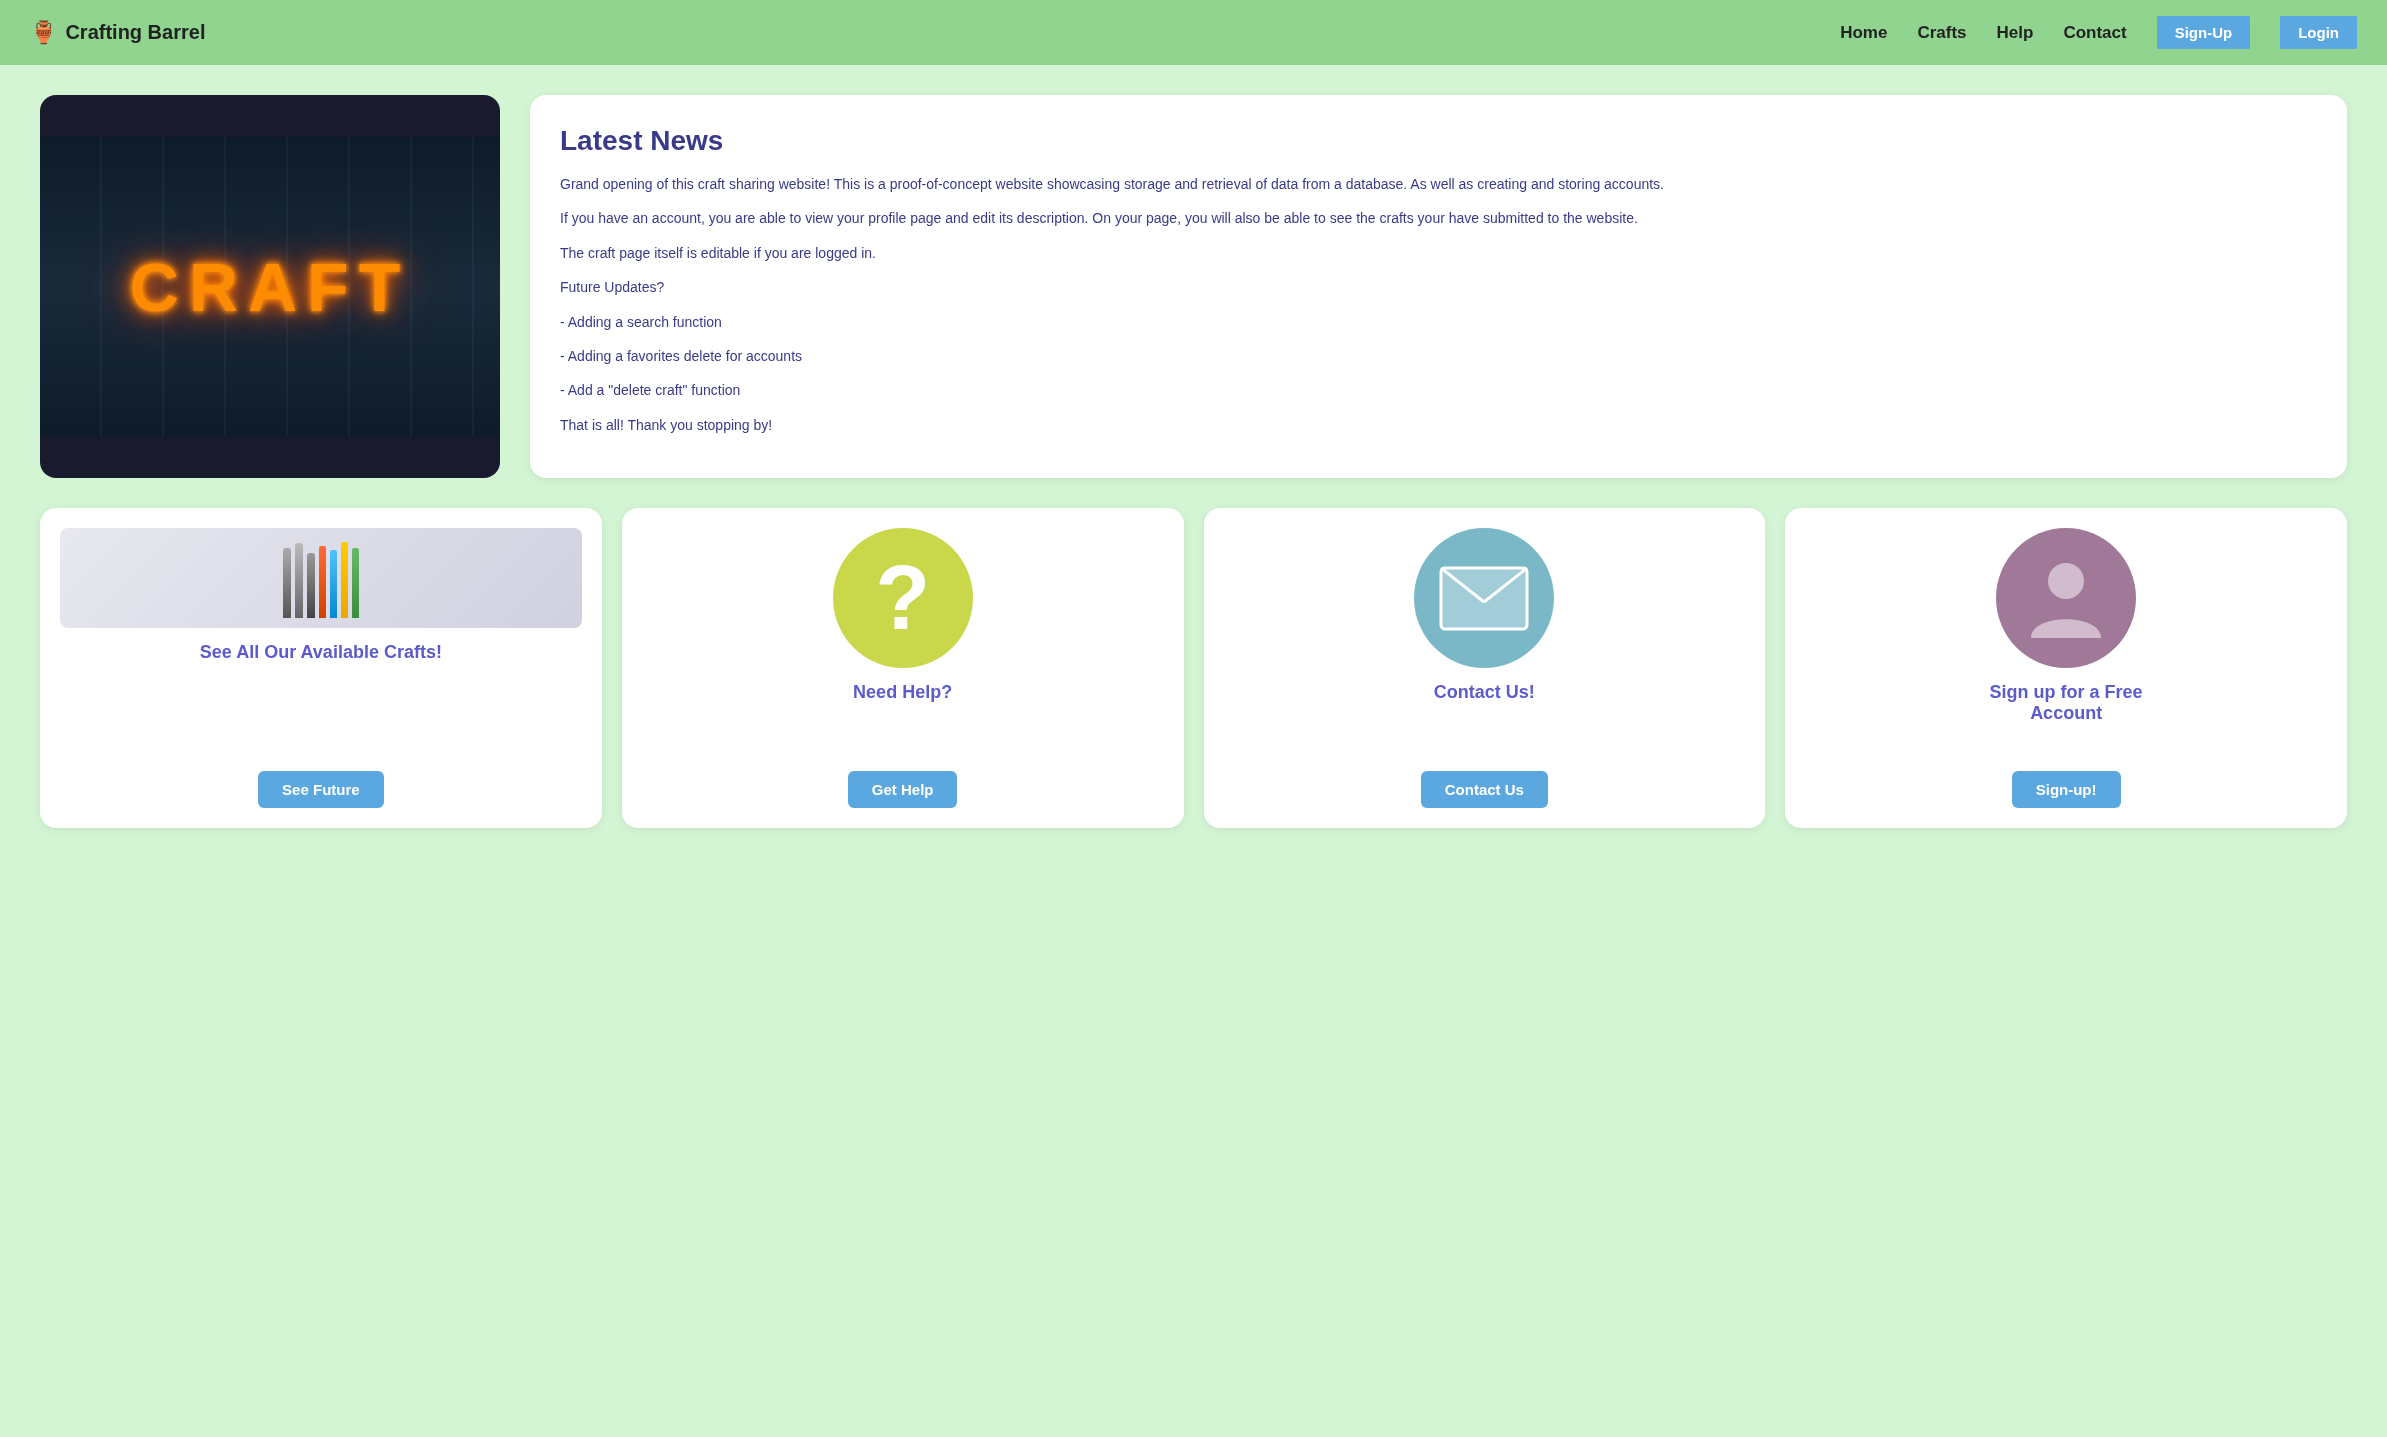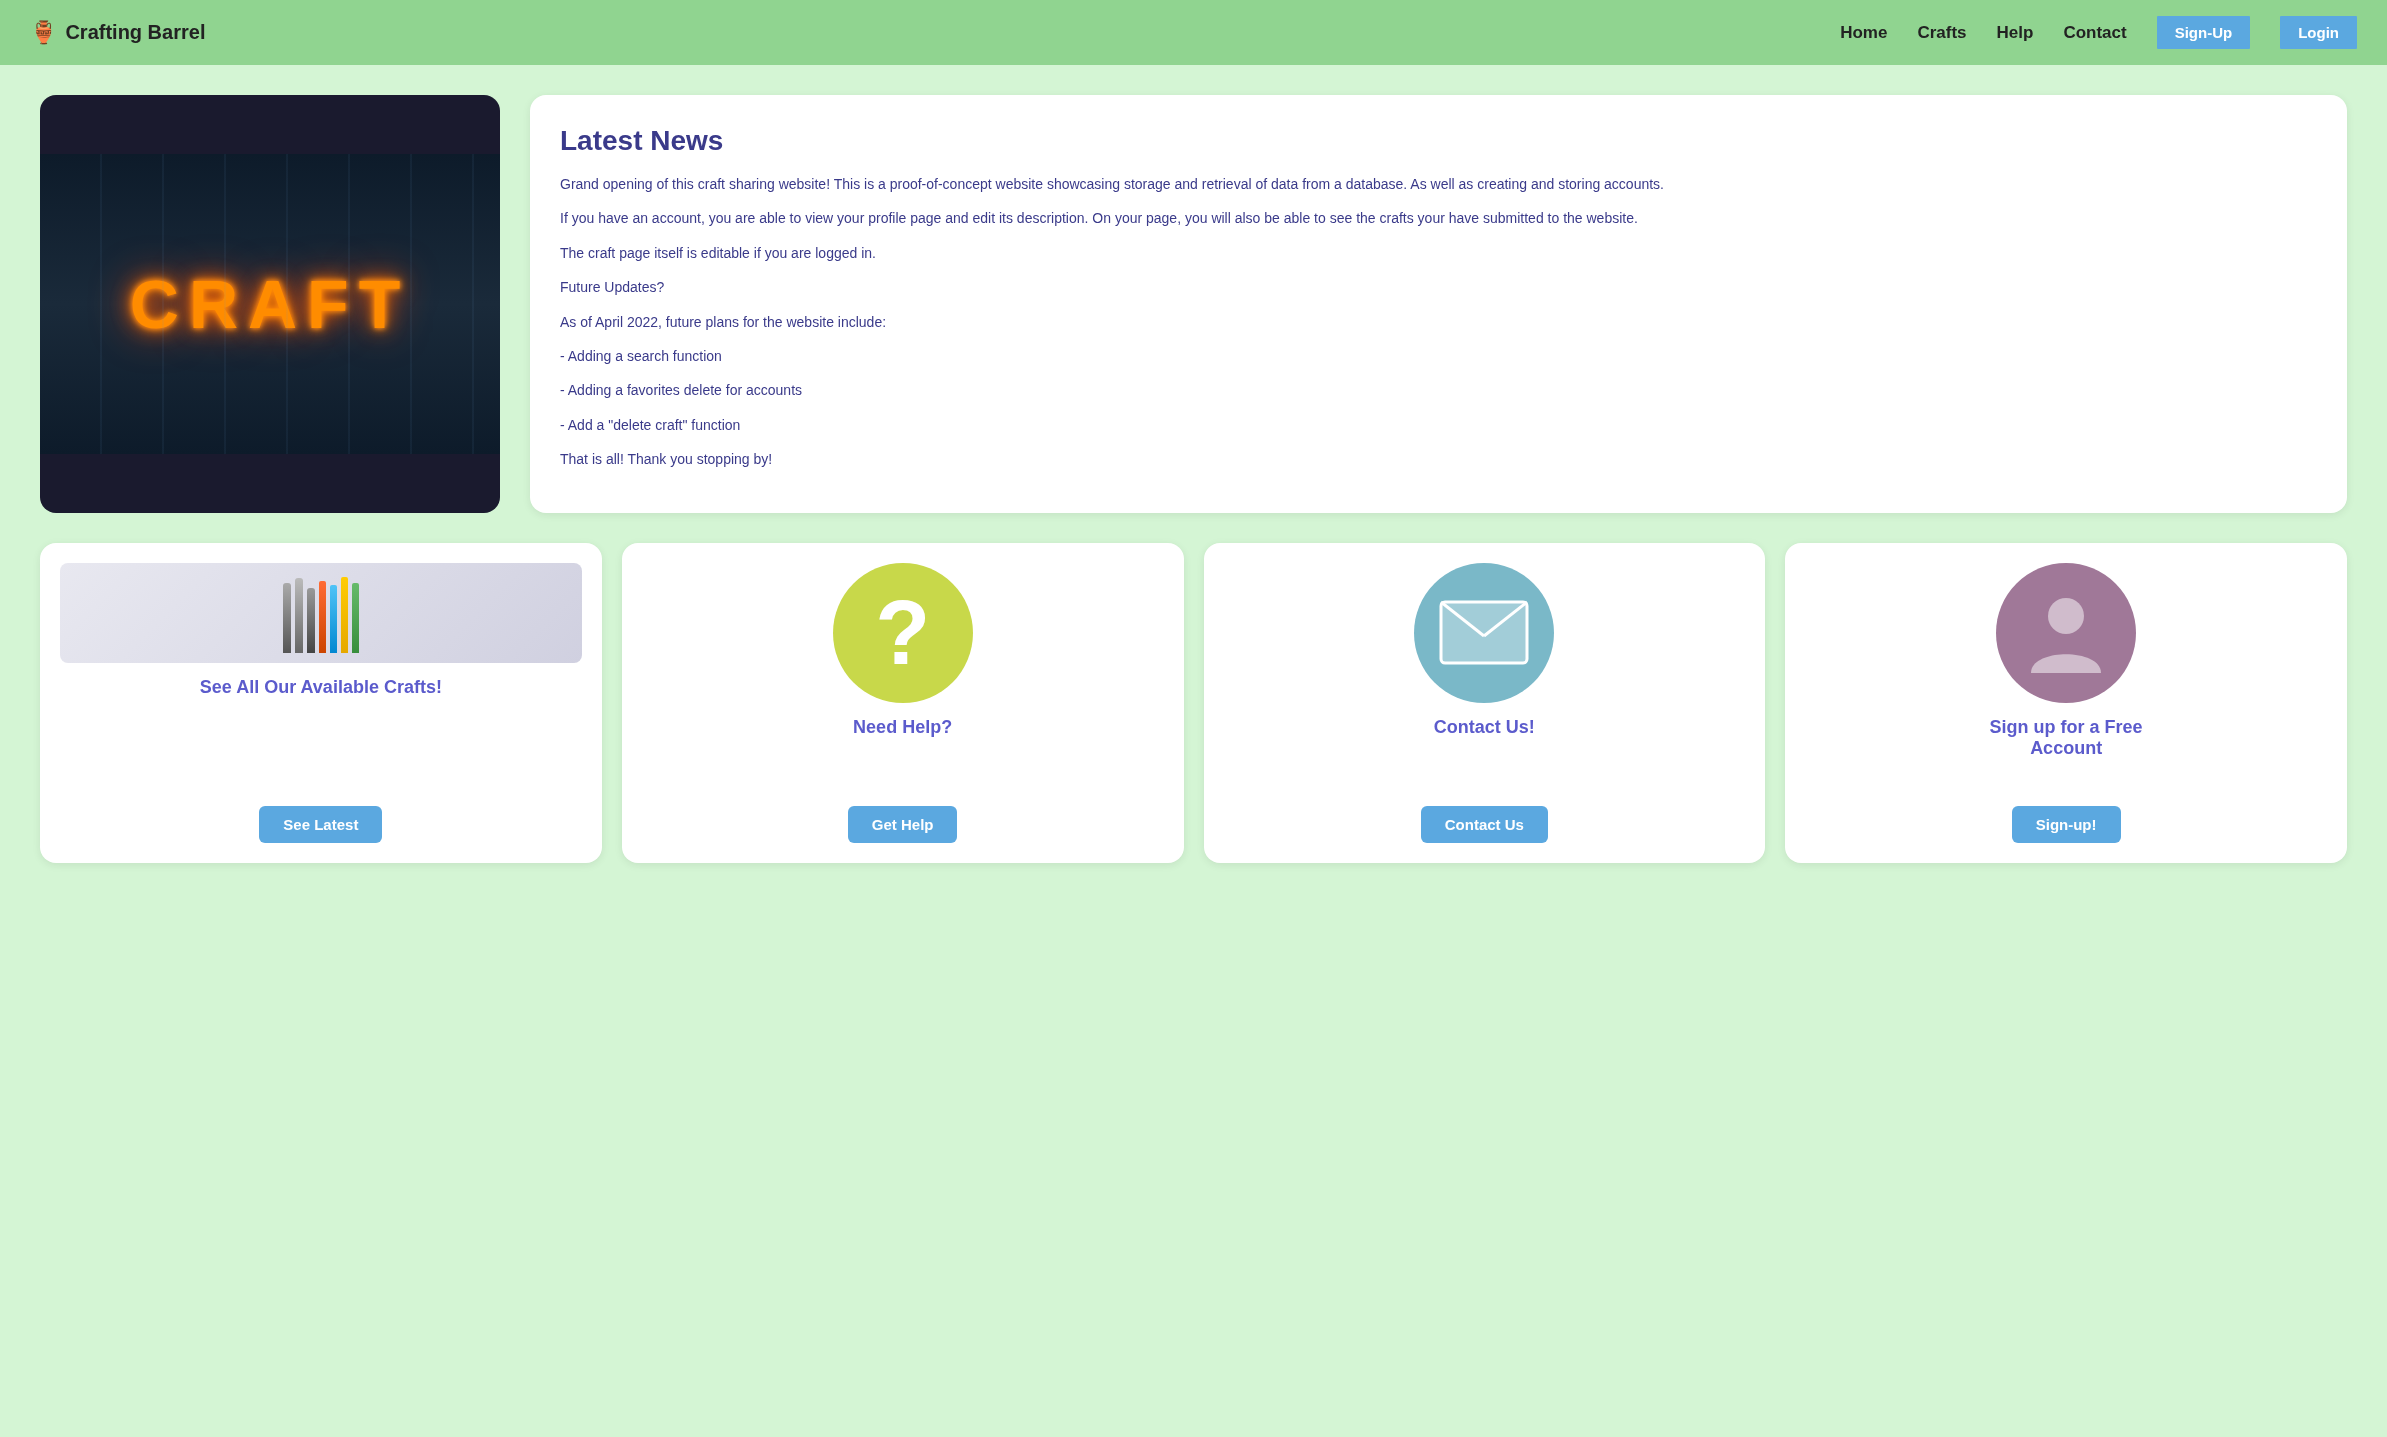--- a/index.html
+++ b/index.html
@@ -281,21 +281,20 @@
       </div>
     </div>
 
     <div class="news-card">
       <h2 class="news-title">Latest News</h2>
       <div class="news-body">
         <p>Grand opening of this craft sharing website! This is a proof-of-concept website showcasing storage and retrieval of data from a database. As well as creating and storing accounts.</p>
         <p>If you have an account, you are able to view your profile page and edit its description. On your page, you will also be able to see the crafts your have submitted to the website.</p>
         <p>The craft page itself is editable if you are logged in.</p>
         <p>Future Updates?</p>
-        <p>As of April 2022, future plans for the website include:</p>
         <p>- Adding a search function</p>
         <p>- Adding a favorites delete for accounts</p>
         <p>- Add a "delete craft" function</p>
         <p>That is all! Thank you stopping by!</p>
       </div>
     </div>
   </div>
 
   <div class="bottom-cards">
 
@@ -305,21 +304,21 @@
           <div class="brush brush-1"></div>
           <div class="brush brush-2"></div>
           <div class="brush brush-3"></div>
           <div class="pencil pencil-1"></div>
           <div class="pencil pencil-2"></div>
           <div class="pencil pencil-3"></div>
           <div class="pencil pencil-4"></div>
         </div>
       </div>
       <div class="card-title">See All Our Available Crafts!</div>
-      <button class="card-btn">See Latest</button>
+      <button class="card-btn">See Future</button>
     </div>
 
     <div class="card">
       <div class="help-icon-circle">
         <span class="question-mark">?</span>
       </div>
       <div class="card-title">Need Help?</div>
       <button class="card-btn">Get Help</button>
     </div>
 

